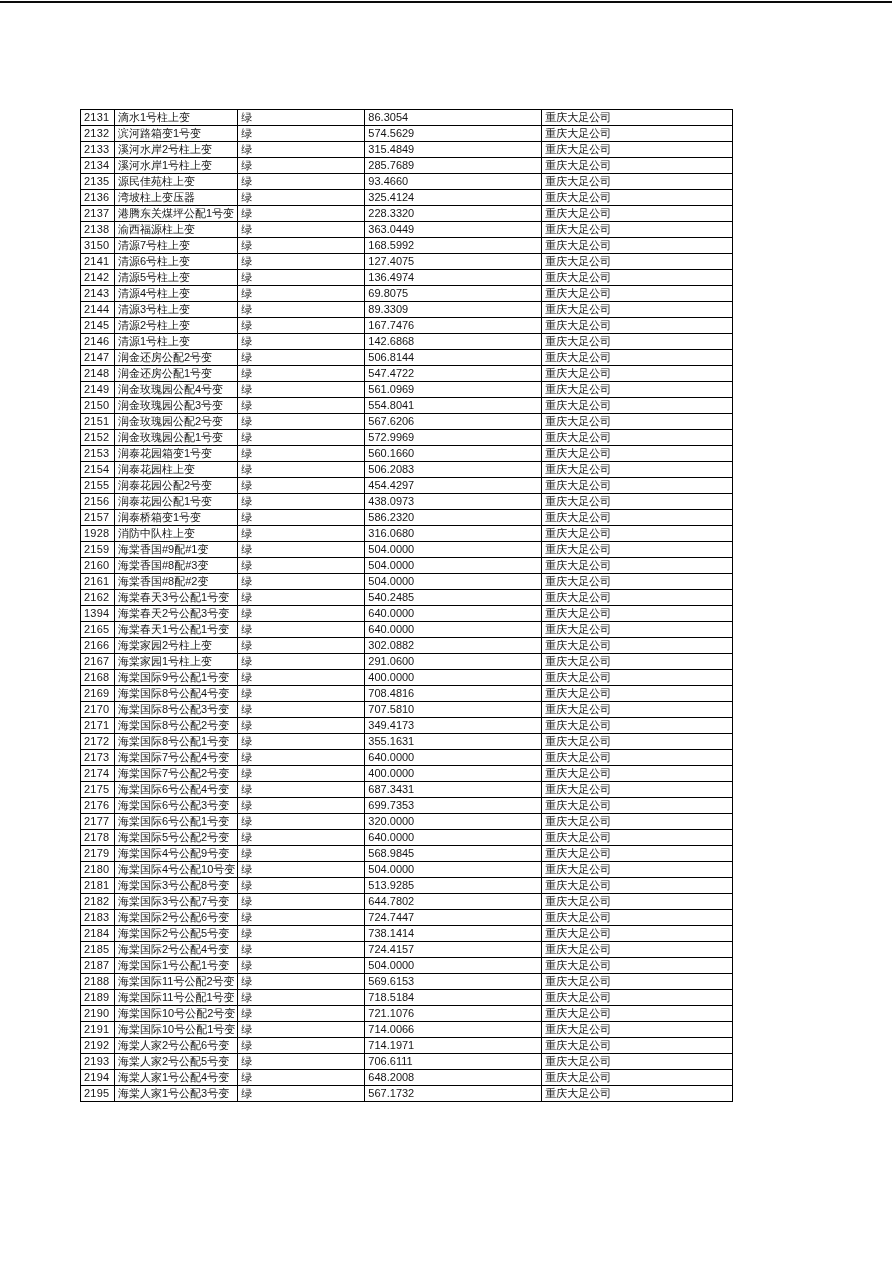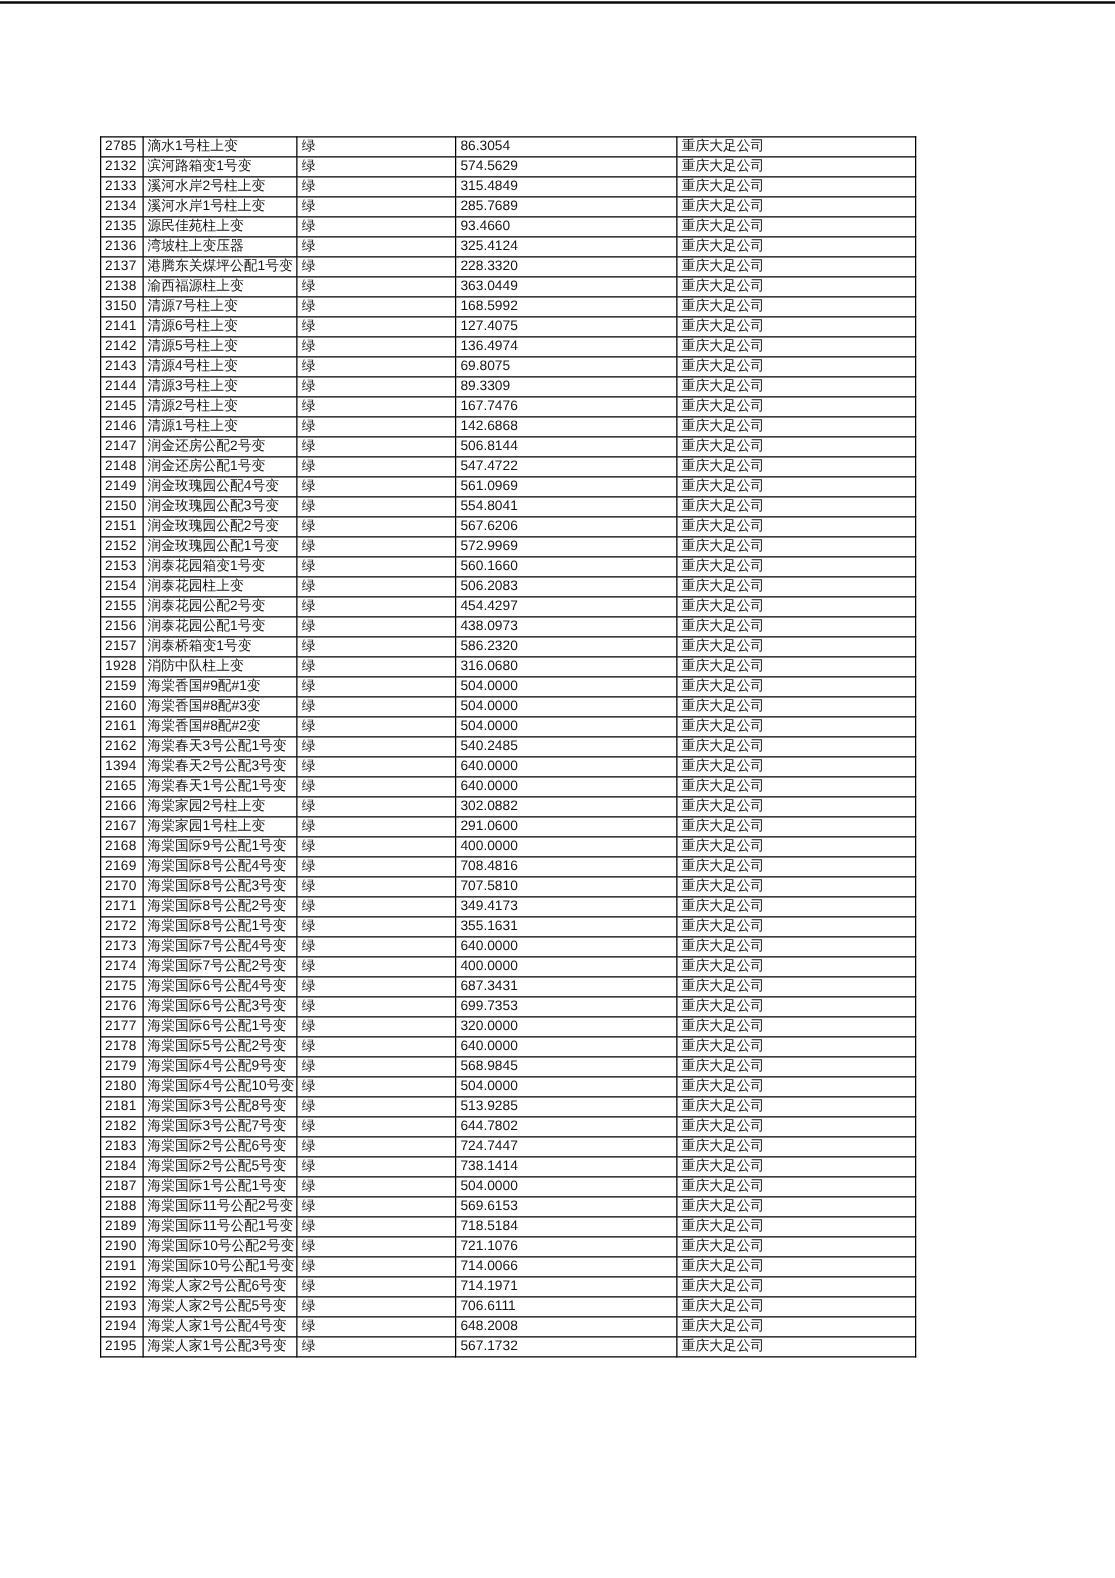--- a/index.html
+++ b/index.html
@@ -72,21 +72,21 @@
   <table class="data-table">
     <colgroup>
       <col style="width:34px">
       <col style="width:118px">
       <col style="width:127px">
       <col style="width:177px">
       <col style="width:191px">
     </colgroup>
     <tbody id="table-body">
         <tr>
-    <td class="c-id">2785</td>
+    <td class="c-id">2131</td>
     <td class="c-name">滴水1号柱上变</td>
     <td class="c-status">绿</td>
     <td class="c-value">86.3054</td>
     <td class="c-company">重庆大足公司</td>
   </tr>
         <tr>
     <td class="c-id">2132</td>
     <td class="c-name">滨河路箱变1号变</td>
     <td class="c-status">绿</td>
     <td class="c-value">574.5629</td>
@@ -433,20 +433,27 @@
     <td class="c-name">海棠国际2号公配6号变</td>
     <td class="c-status">绿</td>
     <td class="c-value">724.7447</td>
     <td class="c-company">重庆大足公司</td>
   </tr>
         <tr>
     <td class="c-id">2184</td>
     <td class="c-name">海棠国际2号公配5号变</td>
     <td class="c-status">绿</td>
     <td class="c-value">738.1414</td>
+    <td class="c-company">重庆大足公司</td>
+  </tr>
+        <tr>
+    <td class="c-id">2185</td>
+    <td class="c-name">海棠国际2号公配4号变</td>
+    <td class="c-status">绿</td>
+    <td class="c-value">724.4157</td>
     <td class="c-company">重庆大足公司</td>
   </tr>
         <tr>
     <td class="c-id">2187</td>
     <td class="c-name">海棠国际1号公配1号变</td>
     <td class="c-status">绿</td>
     <td class="c-value">504.0000</td>
     <td class="c-company">重庆大足公司</td>
   </tr>
         <tr>

